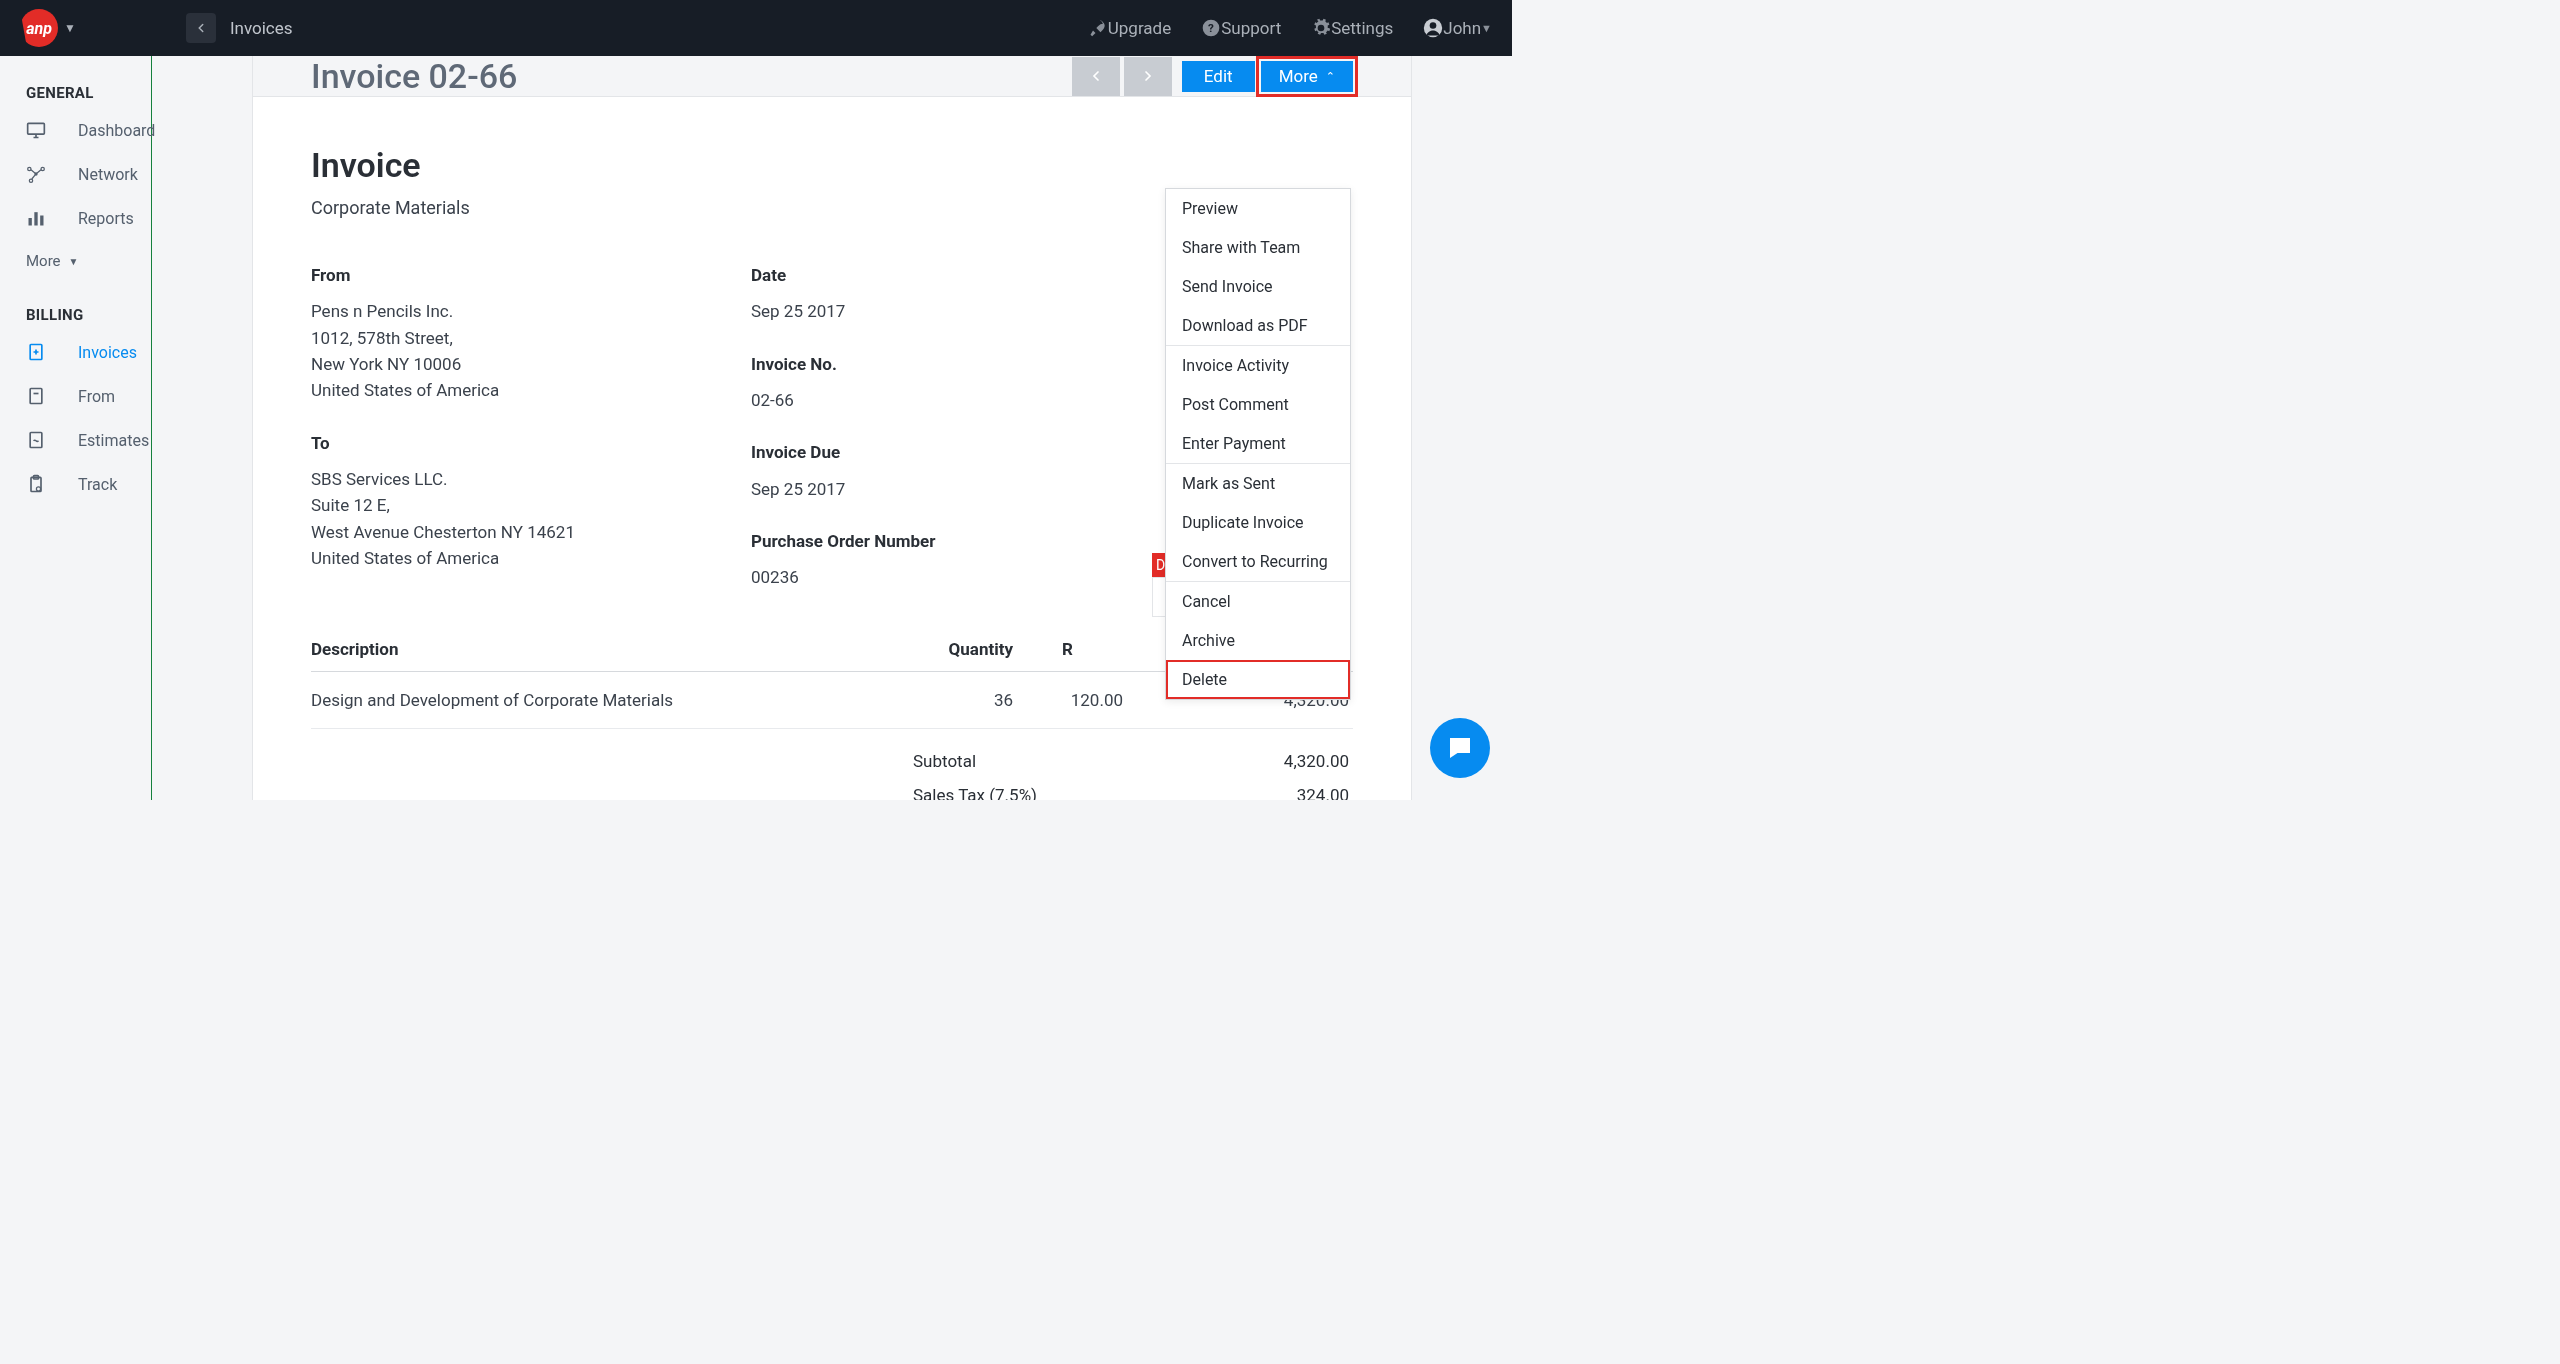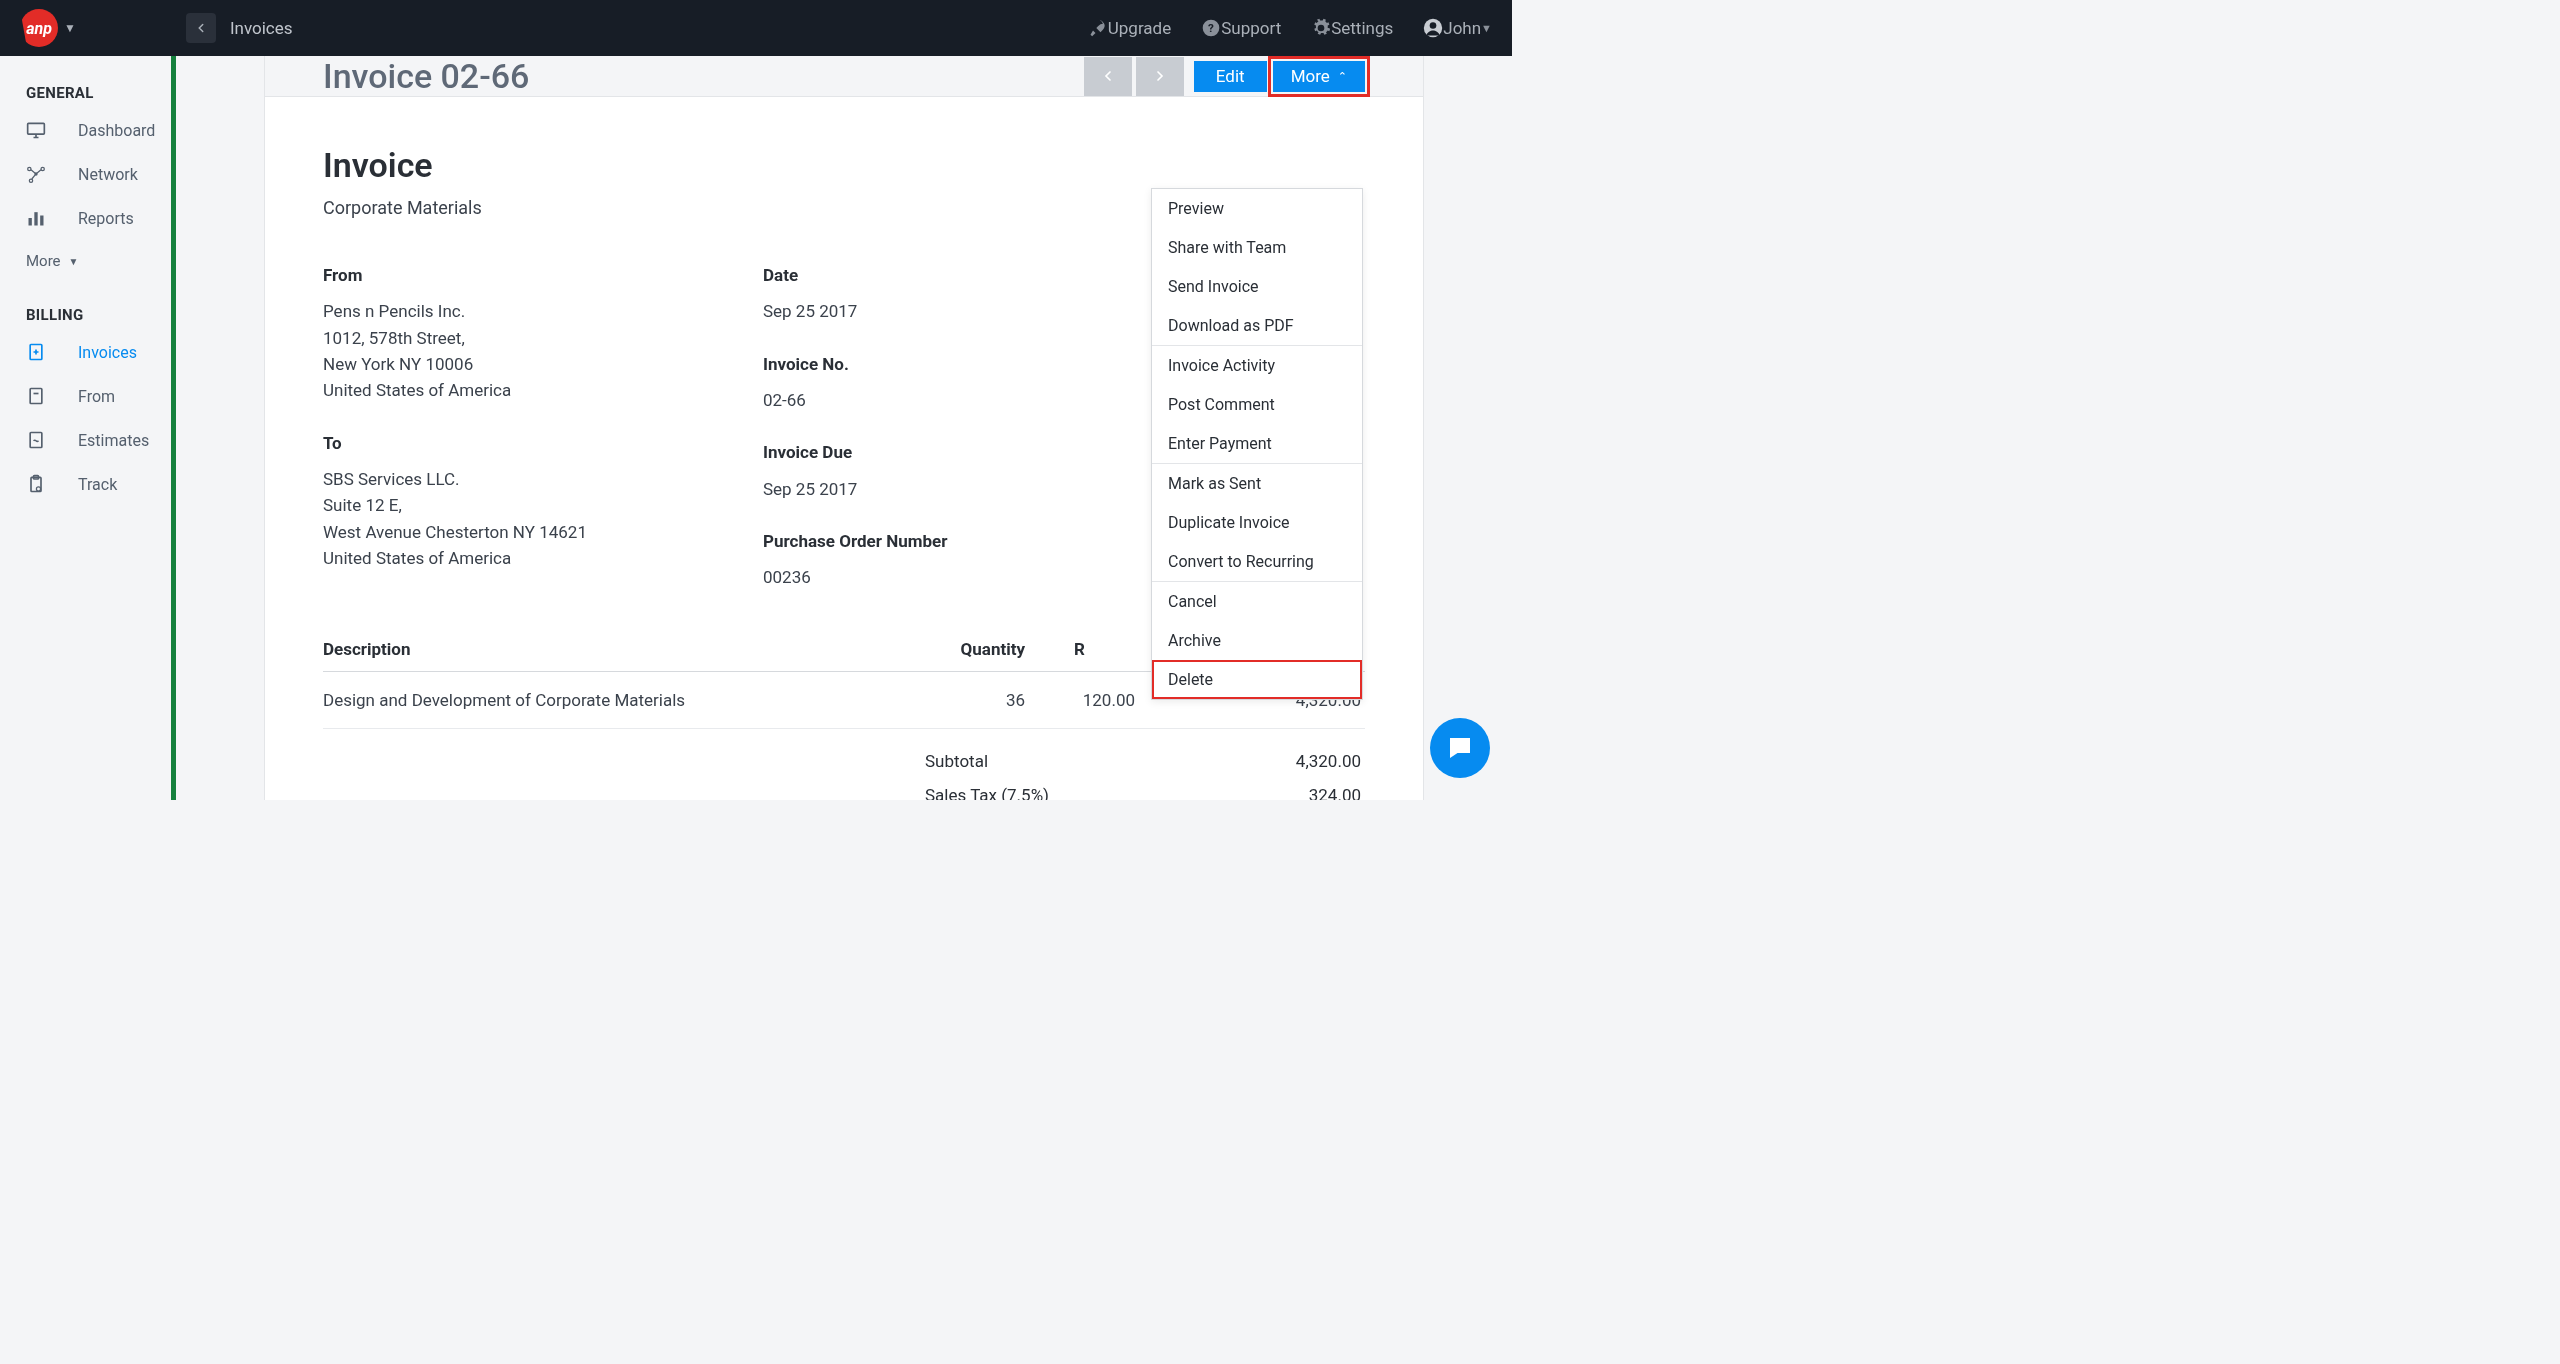--- a/index.html
+++ b/index.html
@@ -52,22 +52,22 @@
     margin-left: 30px;
     color: #aab0b8;
     font-size: 17px;
   }
   .top-item svg { width: 20px; height: 20px; fill: #8a9099; }
   .user-item svg.avatar { fill: #c8ccd2; }
 
   
   .layout { display: flex; height: calc(100% - 56px); }
   .sidebar {
-    width: 176px;
-    border-right: 5px solid #15803d;
+    width: 152px;
+    border-right: 1px solid #15803d;
     background: #f4f5f7;
     padding: 28px 14px 0 26px;
   }
   .sidebar-section {
     font-weight: 700;
     font-size: 15px;
     color: #2a2f36;
     letter-spacing: 0.3px;
     margin-bottom: 18px;
   }
@@ -179,21 +179,21 @@
   }
   .total-row { display: flex; justify-content: flex-end; margin-bottom: 14px; }
   .total-row .t-label { width: 260px; }
   .total-row .t-val { width: 180px; text-align: right; padding-right: 4px; }
 
   
   .dropdown {
     position: absolute;
     top: 132px;
     right: 60px;
-    width: 212px;
+    width: 186px;
     background: #fff;
     border: 1px solid #d6d9dd;
     box-shadow: 0 2px 8px rgba(0,0,0,0.08);
     z-index: 50;
   }
   .dd-item {
     padding: 10px 16px;
     font-size: 16px;
     color: #2a2f36;
     cursor: pointer;

